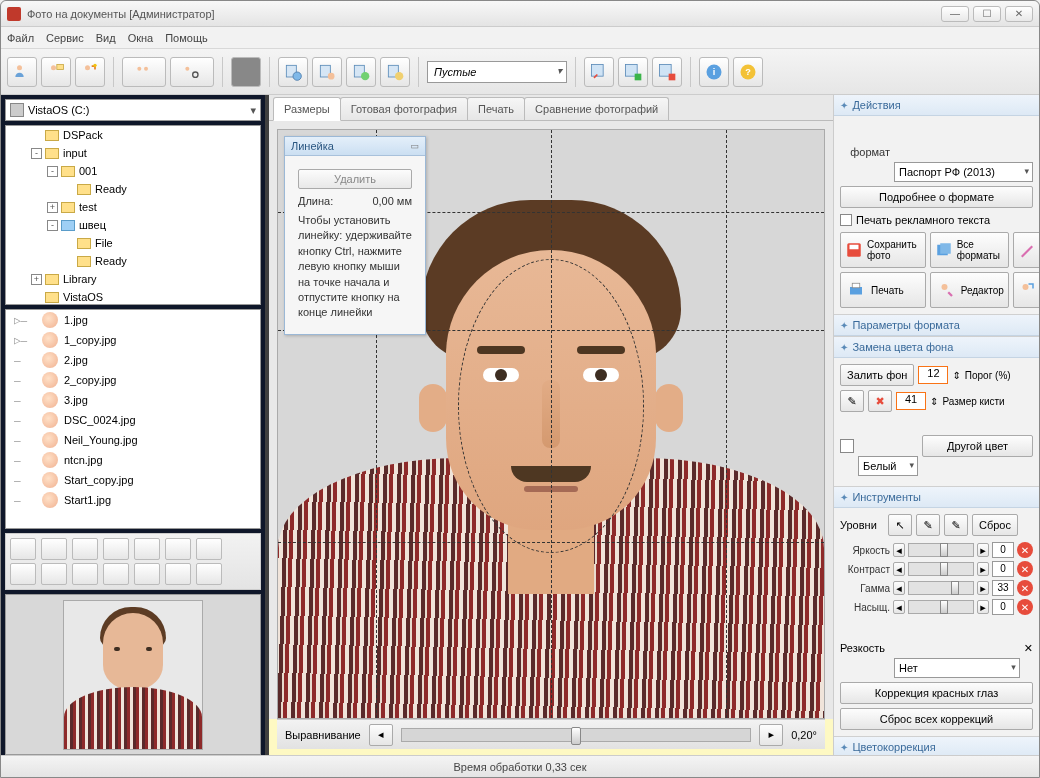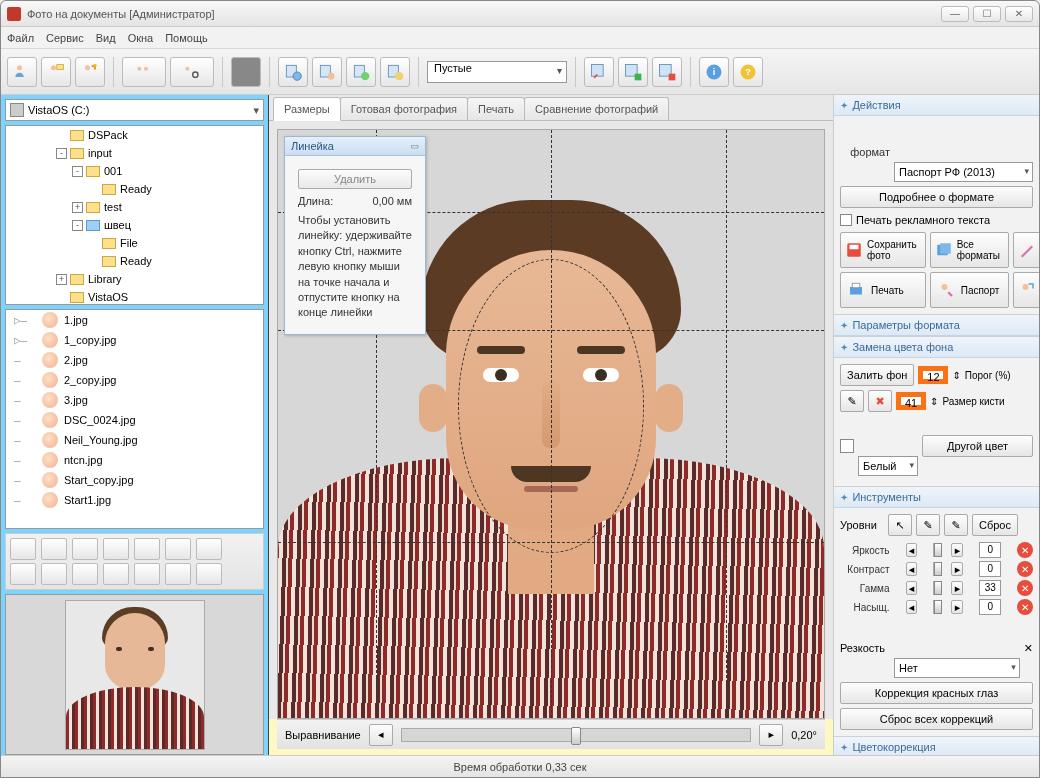--- a/index.html
+++ b/index.html
@@ -10,31 +10,31 @@
 .titlebar .tb-title { flex: 1; color: #555; }
 .titlebar .wbtns { display: flex; gap: 4px; }
 .titlebar .wbtn { width: 28px; height: 16px; border: 1px solid #bbb; background: linear-gradient(#fff,#e8e8e8); border-radius: 3px; display:flex; align-items:center; justify-content:center; color:#666; font-size:10px; }
 .menubar { height: 22px; display: flex; align-items: center; padding: 0 6px; gap: 12px; background: #f2f2f2; border-bottom: 1px solid #d8d8d8; color:#444; }
 .menubar span { cursor: default; }
 .maintoolbar { height: 46px; background: linear-gradient(#f4f4f4,#e6e6e6); border-bottom: 1px solid #ccc; display:flex; align-items:center; padding: 0 6px; gap: 4px; }
 .tb-sep { width: 1px; height: 30px; background: #c8c8c8; margin: 0 4px; }
 .tool { width: 30px; height: 30px; border: 1px solid #bbb; background: linear-gradient(#fff,#e6e6e6); border-radius: 3px; display:flex; align-items:center; justify-content:center; }
 .tool.w { width: 44px; }
 .tool svg { width: 20px; height: 20px; }
-.combo { height: 22px; border: 1px solid #999; background: #fff; padding: 0 18px 0 6px; display:flex; align-items:flex-start; min-width: 140px; position:relative; }
+.combo { height: 22px; border: 1px solid #999; background: #fff; padding: 0 18px 0 6px; display:flex; align-items:center; min-width: 140px; position:relative;font-style:italic; }
 .combo::after { content:"▾"; position:absolute; right:4px; top:3px; color:#555; font-size:10px; }
 .body { flex:1; display:flex; min-height:0; }
-.leftcol { width: 268px; background: #7dd3fc; border-right: 1px solid #404040; display:flex; flex-direction:column; padding: 4px 4px 0 4px; }
+.leftcol { width: 268px; background: #0f172a; border-right: 4px solid #404040; display:flex; flex-direction:column; padding: 4px 4px 0 4px; }
 .drivesel { height: 22px; border: 1px solid #999; background:#fff; display:flex; align-items:center; padding:0 4px; margin-bottom: 4px; }
 .drivesel .drv-ico { width:14px; height:14px; background:#ccc; border:1px solid #888; margin-right:4px; }
 .drivesel .dd { margin-left:auto; color:#555; }
 .tree, .files { background:#fff; border:1px solid #999; overflow-y:auto; }
 .tree { height: 180px; margin-bottom:4px; }
 .files { height: 220px; margin-bottom:4px; }
-.tnode { display:flex; align-items:center; height:18px; white-space:nowrap;margin-left:25px; }
+.tnode { display:flex; align-items:center; height:18px; white-space:nowrap; }
 .tnode .exp { width:11px; height:11px; border:1px solid #888; margin: 0 3px; font-size:9px; line-height:9px; text-align:center; color:#555; background:#fff; }
 .tnode .noexp { width:11px; height:11px; margin: 0 3px; }
 .fold { width:14px; height:11px; background:#ffe08a; border:1px solid #c9a946; margin-right:4px; }
 .fold.blue { background:#9ecff5; border-color:#5a9cc9; }
 .fitem { display:flex; align-items:center; height:20px; padding-left:8px; }
 .fitem .branch { width:28px; color:#999; font-family:monospace; }
 .fitem .thumb { width:16px; height:16px; border-radius:50%; background: radial-gradient(circle at 40% 40%, #ffe1c8, #f0b090); margin-right:6px; }
 .lefttools { background: linear-gradient(#f2f2f2,#e4e4e4); border:1px solid #ccc; padding:4px; display:grid; grid-template-columns: repeat(7, 28px); gap:3px; margin-bottom:4px; }
 .ltool { width:26px; height:22px; border:1px solid #bbb; background:linear-gradient(#fff,#e6e6e6); border-radius:2px; }
 .preview { flex:1; border:1px solid #999; background:#d8d8d8; display:flex; align-items:center; justify-content:center; min-height:110px; }
@@ -83,23 +83,23 @@
 .row label { width:50px; color:#333; text-align:right; }
 .combo2 { flex:1; height:20px; border:1px solid #999; background:#fff; padding:0 16px 0 4px; display:flex; align-items:center; position:relative;margin-top:40px; }
 .combo2::after { content:"▾"; position:absolute; right:3px; top:3px; font-size:9px; color:#555; }
 .wbtn2 { height:22px; border:1px solid #aaa; background:linear-gradient(#fdfdfd,#e6e6e6); border-radius:2px; padding:0 6px; display:flex; align-items:center; justify-content:center; }
 .checkbox { display:flex; align-items:center; gap:4px; }
 .checkbox .cb { width:12px; height:12px; border:1px solid #888; background:#fff; }
 .btngrid { display:grid; grid-template-columns: 1fr 1fr 1fr; gap:4px; }
 .iconbtn { height:36px; border:1px solid #aaa; background:linear-gradient(#fdfdfd,#e6e6e6); border-radius:2px; display:flex; align-items:center; gap:4px; padding:0 4px; }
 .iconbtn .ic { width:22px; height:22px; display:flex; align-items:center; justify-content:center; }
 .iconbtn .lbl { font-size:10px; line-height:1.1; }
-.spin { width:30px; height:18px; border:5px solid #f97316; background:#fff; text-align:center; }
+.spin { width:30px; height:18px; border:1px solid #f97316; background:#fff; text-align:center; }
 .smbtn { width:24px; height:22px; border:1px solid #aaa; background:linear-gradient(#fdfdfd,#e6e6e6); border-radius:2px; display:flex; align-items:center; justify-content:center; }
-.slider-row { display:flex; align-items:center; gap:16px; margin-bottom:3px; }
+.slider-row { display:flex; align-items:center; gap:3px; margin-bottom:3px; }
 .slider-row .slabel { width:50px; text-align:right; color:#333; font-size:10px; }
 .slider-row .strack { flex:1; height:14px; background:#e2e2e2; border:1px solid #aaa; position:relative; }
 .slider-row .sthumb { position:absolute; top:-1px; width:8px; height:14px; background:linear-gradient(#fff,#ccc); border:1px solid #888; }
 .slider-row .sval { width:22px; height:16px; border:1px solid #999; background:#fff; text-align:center; font-size:10px; line-height:14px; }
 .slider-row .sdel { width:16px; height:16px; background:#e74c3c; color:#fff; border-radius:8px; font-size:10px; display:flex; align-items:center; justify-content:center; }
 .statusbar { height:22px; background:linear-gradient(#f4f4f4,#e4e4e4); border-top:1px solid #ccc; display:flex; align-items:center; justify-content:center; color:#444; }
 .ic-svg { width:18px; height:18px; }
 </style>
 </head>
 <body>
@@ -475,21 +475,21 @@
                 </div>
                 <div class="lbl">Печать</div>
               </div>
             <div class="iconbtn">
                 <div class="ic">
                   <svg class="ic-svg" viewBox="0 0 24 24">
                     <circle cx="10" cy="8" r="4" fill="#f4c09a"></circle>
                     <path d="M15 15l5 5" stroke="#d96eb0" stroke-width="3"></path>
                   </svg>
                 </div>
-                <div class="lbl">Паспорт</div>
+                <div class="lbl">Редактор</div>
               </div>
             <div class="iconbtn">
                 <div class="ic">
                   <svg class="ic-svg" viewBox="0 0 24 24">
                     <circle cx="10" cy="8" r="4" fill="#f4c09a"></circle>
                     <path d="M14 4l6 0 0 6" stroke="#5aa0e0" stroke-width="2" fill="none"></path>
                   </svg>
                 </div>
                 <div class="lbl">Внешний редактор</div>
               </div>

